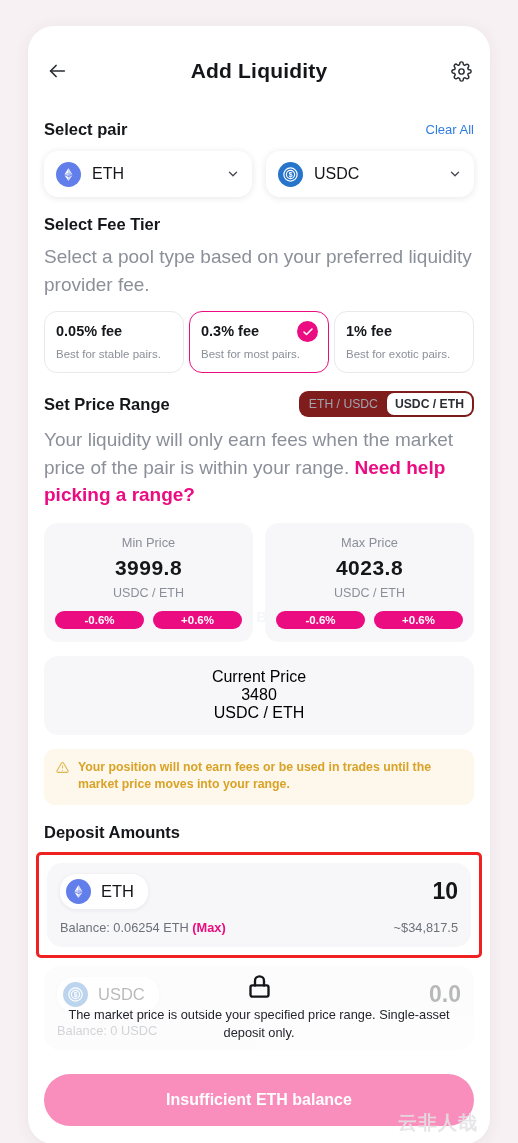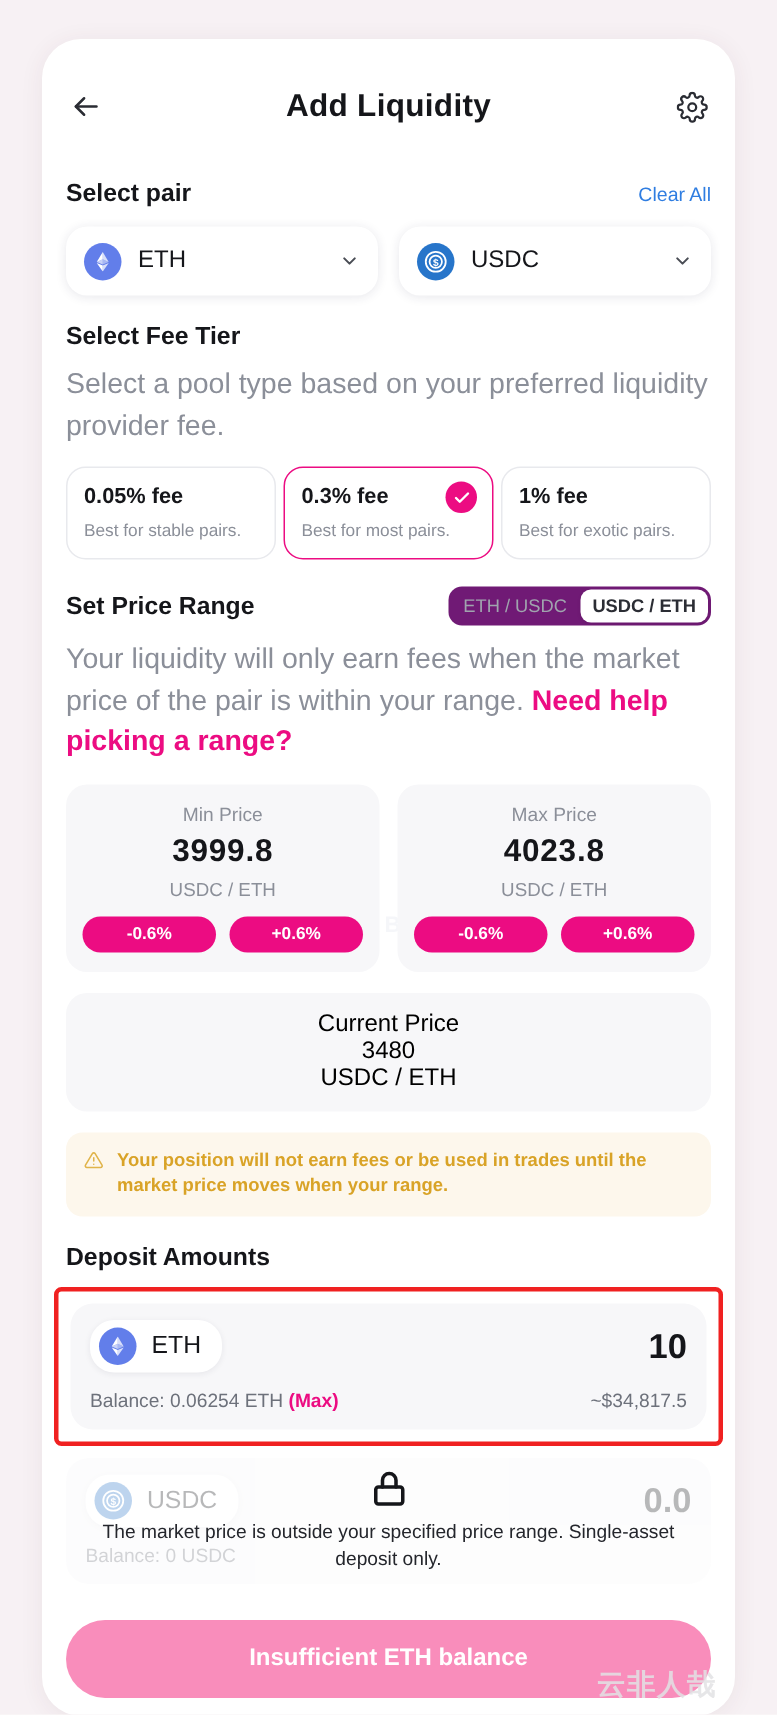--- a/index.html
+++ b/index.html
@@ -101,21 +101,21 @@
   .fee .f-title { font-size: 14.5px; font-weight: 700; color: #15161a; }
   .fee .f-sub { font-size: 11.5px; color: #8b8f99; margin-top: 9px; }
   .fee .check {
     position: absolute; right: 10px; top: 9px;
     width: 21px; height: 21px; border-radius: 50%;
     background: #ec0c82; display: flex; align-items: center; justify-content: center;
   }
 
   
   .toggle {
-    display: flex; background: #701a75; border-radius: 9px; padding: 2px; gap: 1px;
+    display: flex; background: #7f1d1d; border-radius: 9px; padding: 2px; gap: 1px;
   }
   .toggle div {
     font-size: 12.2px; padding: 4px 8px; border-radius: 7px; cursor: pointer;
     color: #a0a4ae;
   }
   .toggle div.on { background: #fff; color: #2b2d34; font-weight: 600; box-shadow: 0 1px 3px rgba(0,0,0,.08); }
 
   .hl-pink { color: #ec0c82; font-weight: 600; cursor: pointer; }
 
   
@@ -123,21 +123,21 @@
   .pcard {
     flex: 1; background: #f7f7f9; border-radius: 14px;
     padding: 12px 11px 13px; text-align: center; position: relative; z-index: 2;
   }
   .pcard .p-label { font-size: 12.8px; color: #8b8f99; }
   .pcard .p-value { font-size: 21px; font-weight: 700; color: #15161a; margin-top: 6px; letter-spacing: .5px; }
   .pcard .p-unit { font-size: 12.5px; color: #8b8f99; margin-top: 6px; }
   .pcard .p-btns { display: flex; gap: 9px; margin-top: 11px; }
   .pbtn {
     flex: 1; background: #ec0c82; color: #fff; border: 0;
-    border-radius: 13px; height: 24px; font-size: 11.5px; font-weight: 700;
+    border-radius: 13px; height: 18px; font-size: 11.5px; font-weight: 700;
     cursor: pointer; font-family: inherit;
   }
 
   .curcard {
     margin: 14px 16px 0; background: #f7f7f9; border-radius: 14px;
     padding: 12px 11px 13px; text-align: center; position: relative; z-index: 2;
   }
 
   
   .warn {
@@ -321,21 +321,21 @@
     <div class="p-value">3480</div>
     <div class="p-unit">USDC / ETH</div>
   </div>
 
   <div class="warn">
     <svg width="13" height="13" viewBox="0 0 24 24" fill="none" stroke="#e0b44a" stroke-width="1.9" stroke-linecap="round" stroke-linejoin="round" style="margin-top:2px;flex:none">
       <path d="M10.29 3.86 1.82 18a2 2 0 0 0 1.71 3h16.94a2 2 0 0 0 1.71-3L13.71 3.86a2 2 0 0 0-3.42 0z"></path>
       <line x1="12" y1="9" x2="12" y2="13"></line>
         <line x1="12" y1="17" x2="12.01" y2="17"></line>
     </svg>
-    <div class="wtext">Your position will not earn fees or be used in trades until the market price moves when your range.</div>
+    <div class="wtext">Your position will not earn fees or be used in trades until the market price moves into your range.</div>
   </div>
 
   <div class="sec-head">
     <div class="sec-title">Deposit Amounts</div>
   </div>
 
   <div class="dep-hl">
     <div class="dep-box">
       <div class="dep-top">
         <div class="tok-pill">

